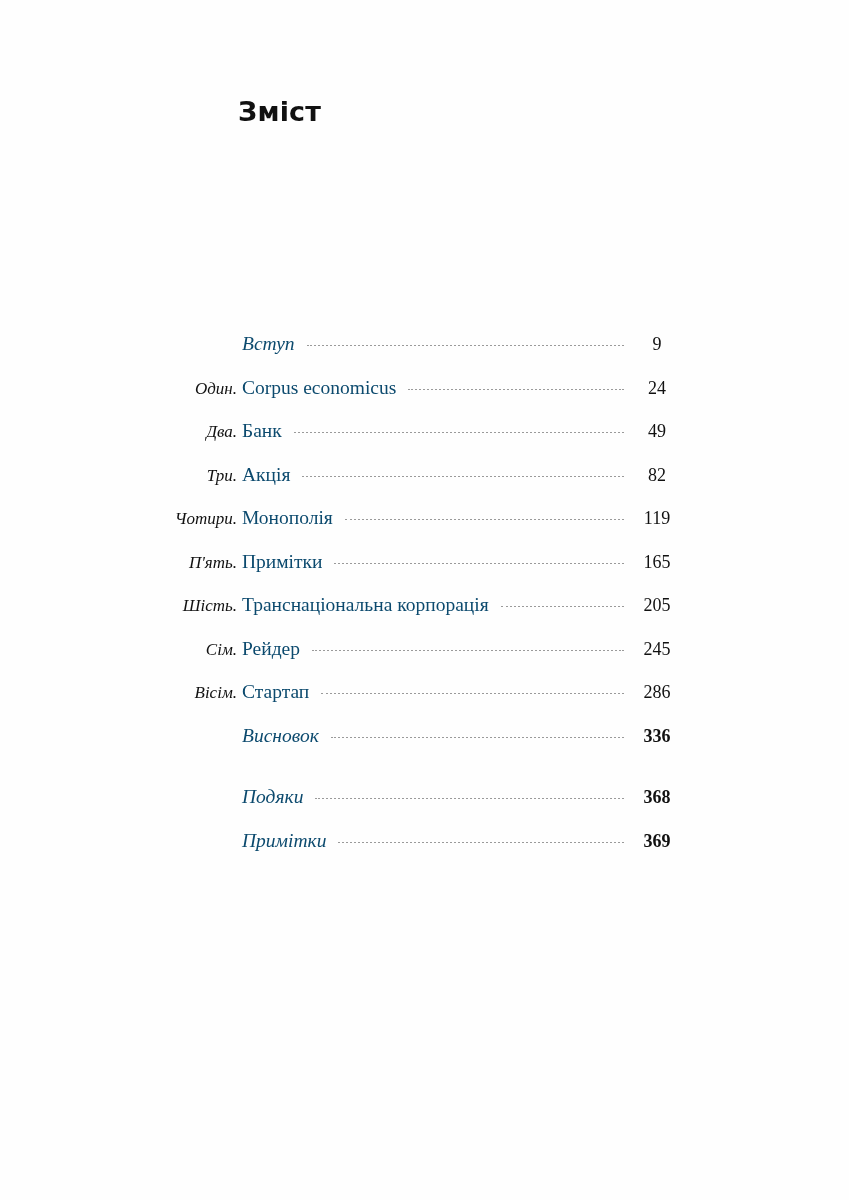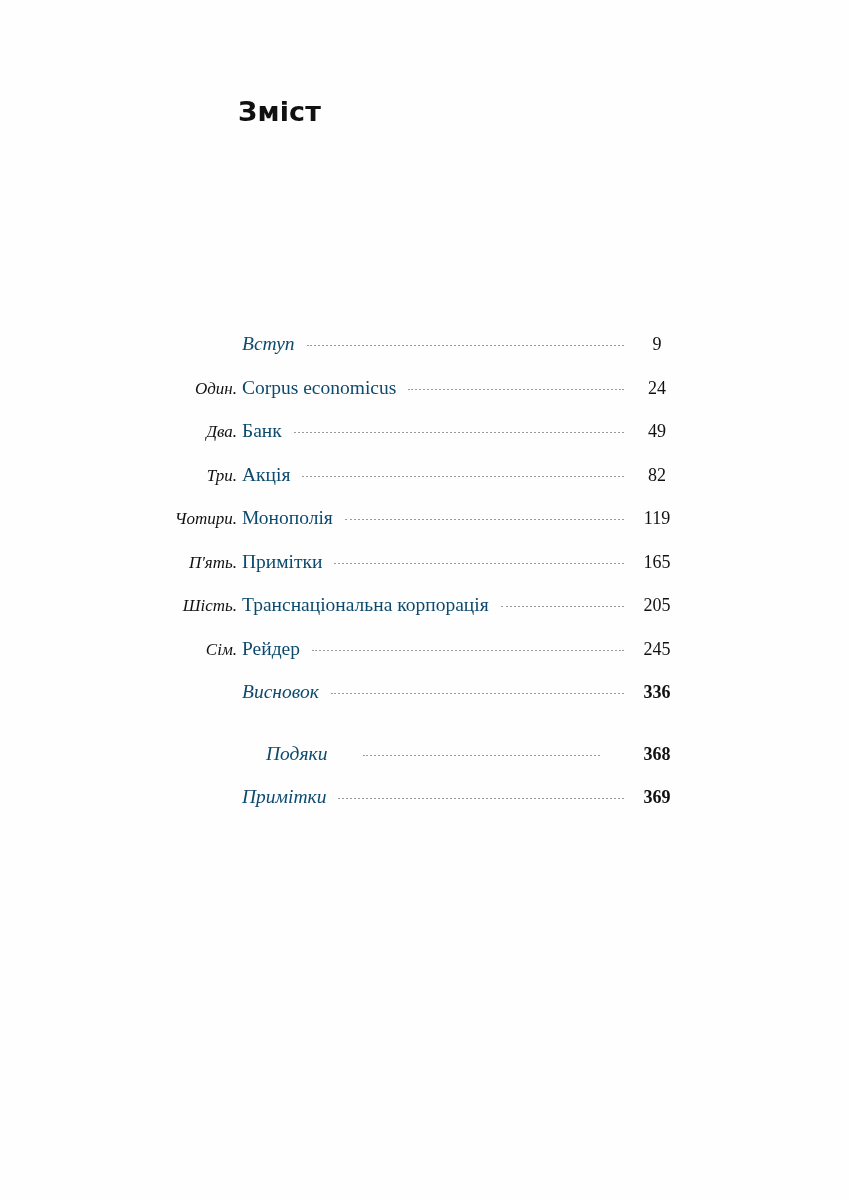--- a/index.html
+++ b/index.html
@@ -41,21 +41,20 @@
   }
 
   .toc-row {
     display: flex;
     align-items: baseline;
     height: 43.5px;
   }
 
   .toc-row.gap-before {
     margin-top: 18px;
-    gap: 24px;
   }
 
   .num-col {
     width: 117px;
     text-align: right;
     font-style: italic;
     font-size: 17px;
     color: #111111;
     white-space: nowrap;
     padding-right: 0;
@@ -153,20 +152,26 @@
         <div class="leader"></div>
         <div class="page-col">205</div>
       </div>
       <div class="toc-row">
         <div class="num-col">Сім.</div>
         <div class="title-col">Рейдер</div>
         <div class="leader"></div>
         <div class="page-col">245</div>
       </div>
       <div class="toc-row">
+        <div class="num-col">Вісім.</div>
+        <div class="title-col">Стартап</div>
+        <div class="leader"></div>
+        <div class="page-col">286</div>
+      </div>
+      <div class="toc-row">
         <div class="num-col"></div>
         <div class="title-col italic">Висновок</div>
         <div class="leader"></div>
         <div class="page-col bold">336</div>
       </div>
       <div class="toc-row gap-before">
         <div class="num-col"></div>
         <div class="title-col italic">Подяки</div>
         <div class="leader"></div>
         <div class="page-col bold">368</div>

